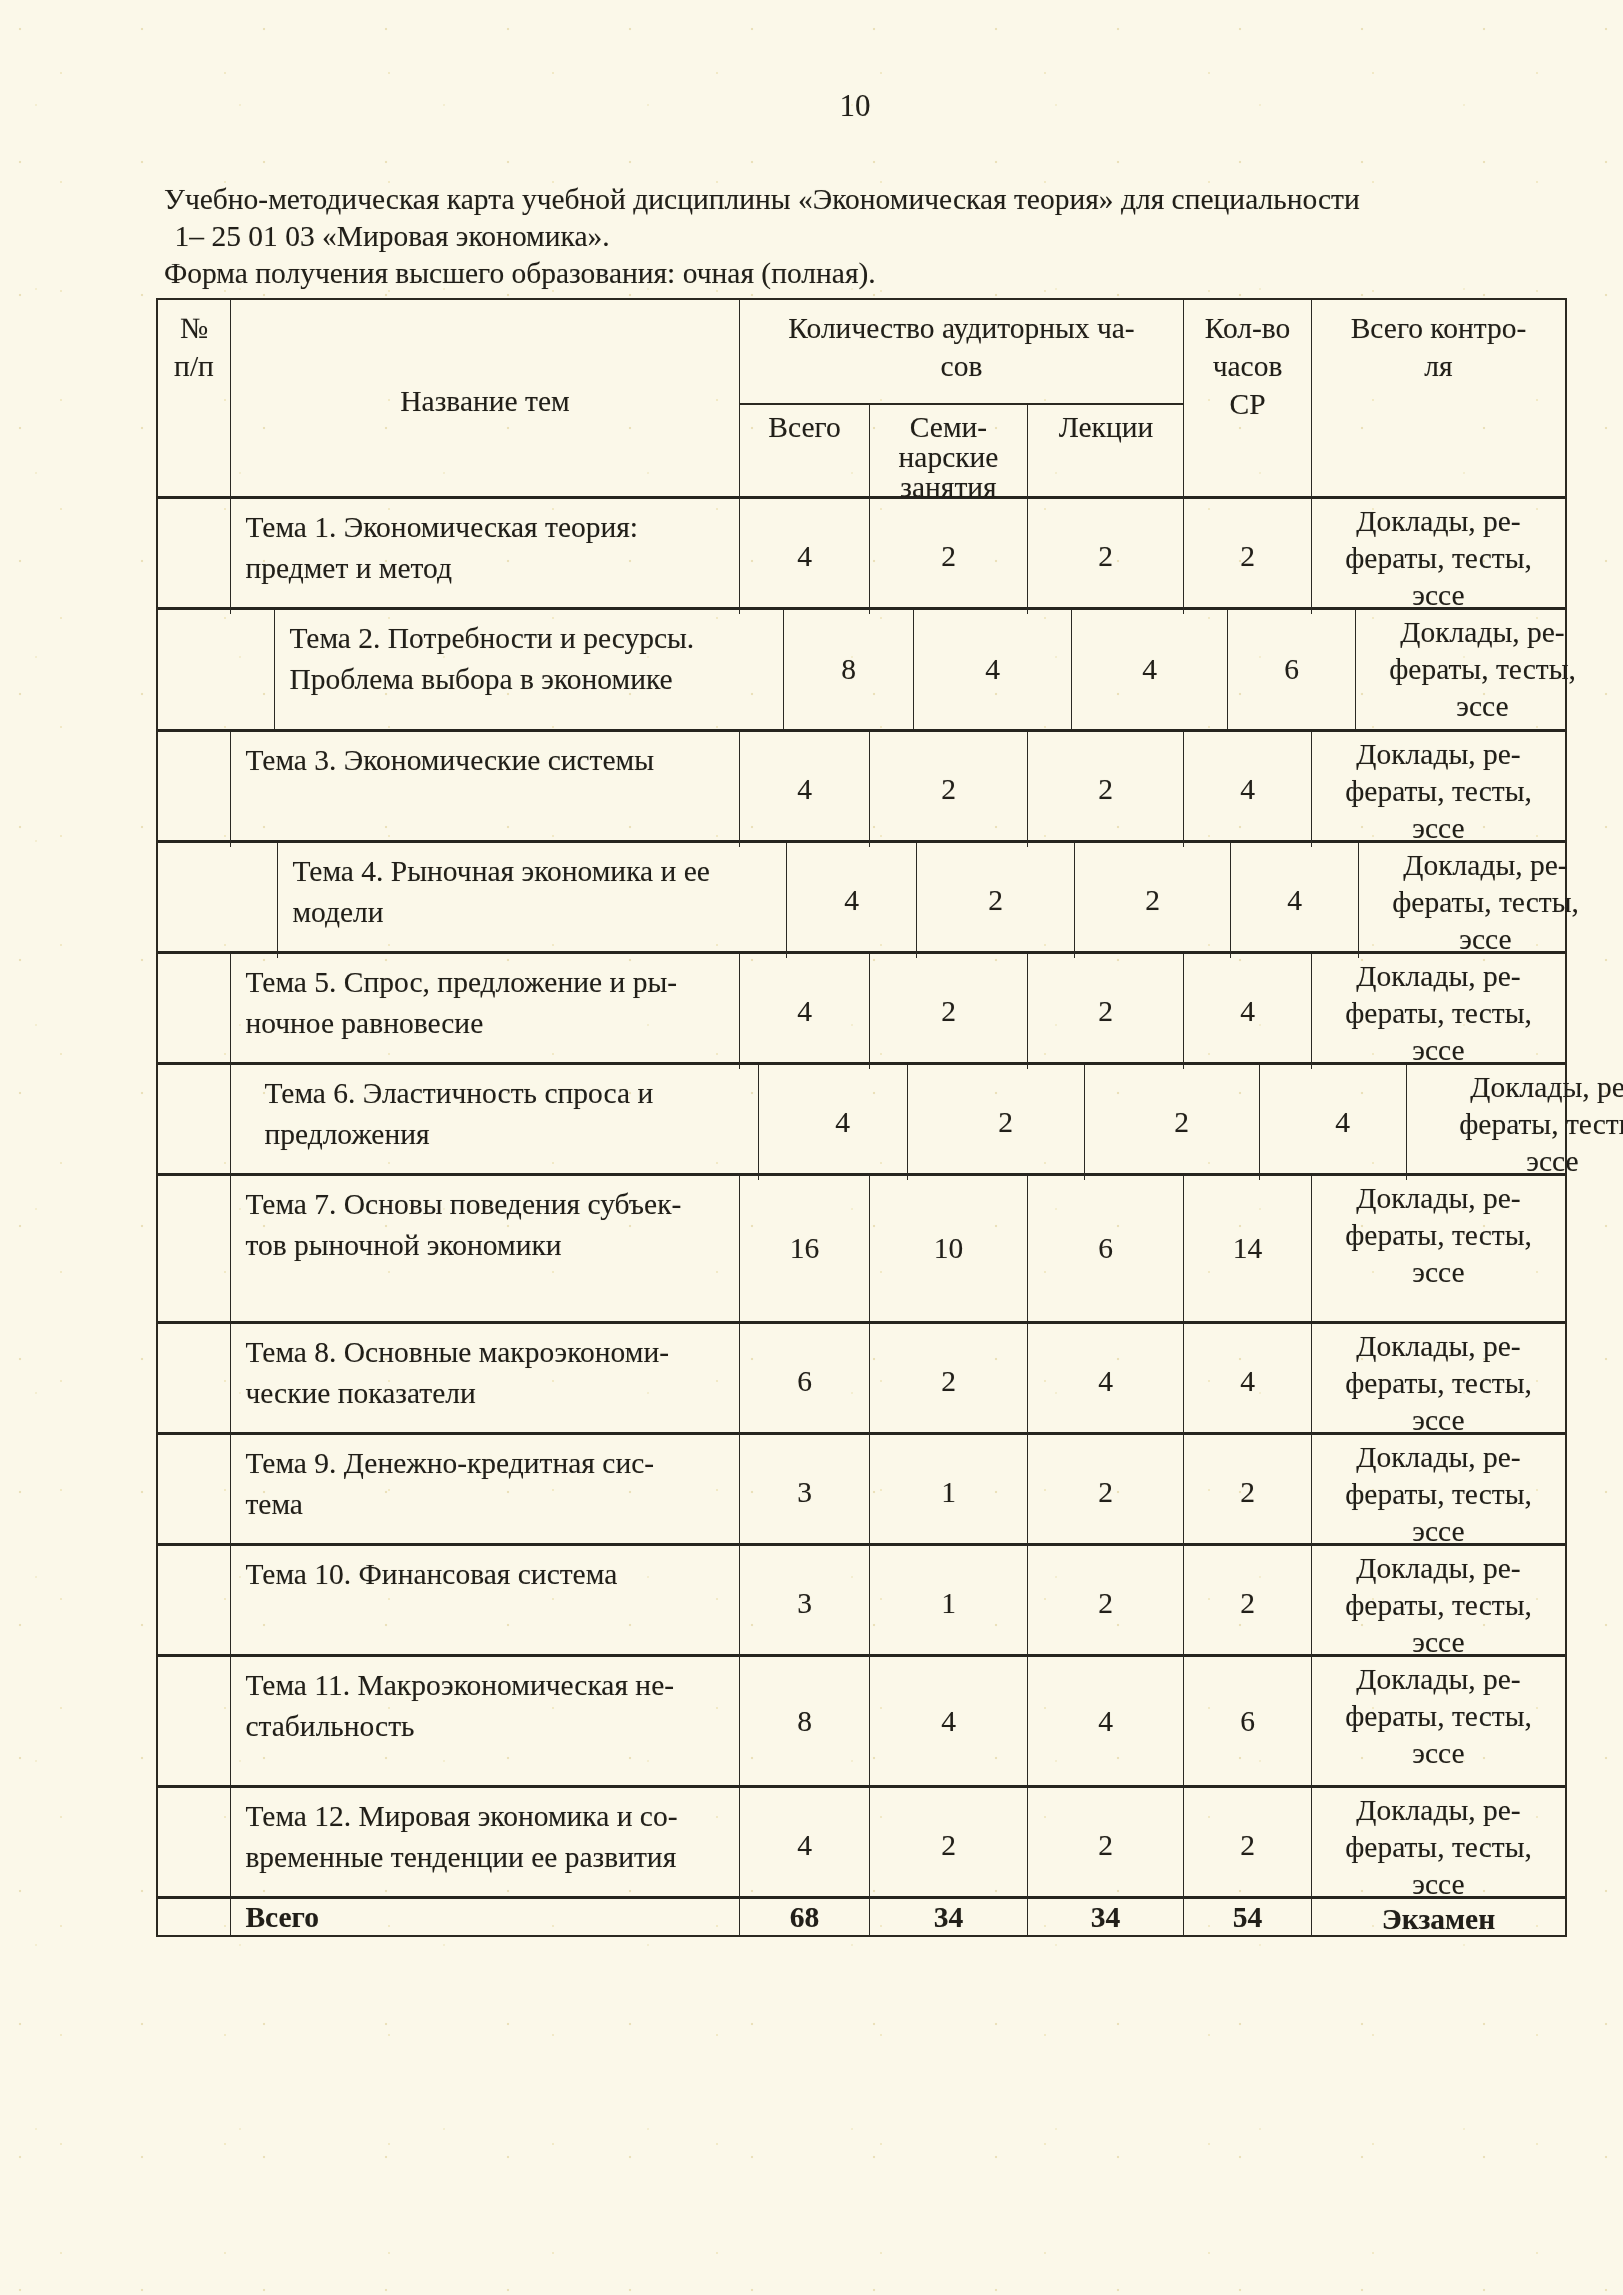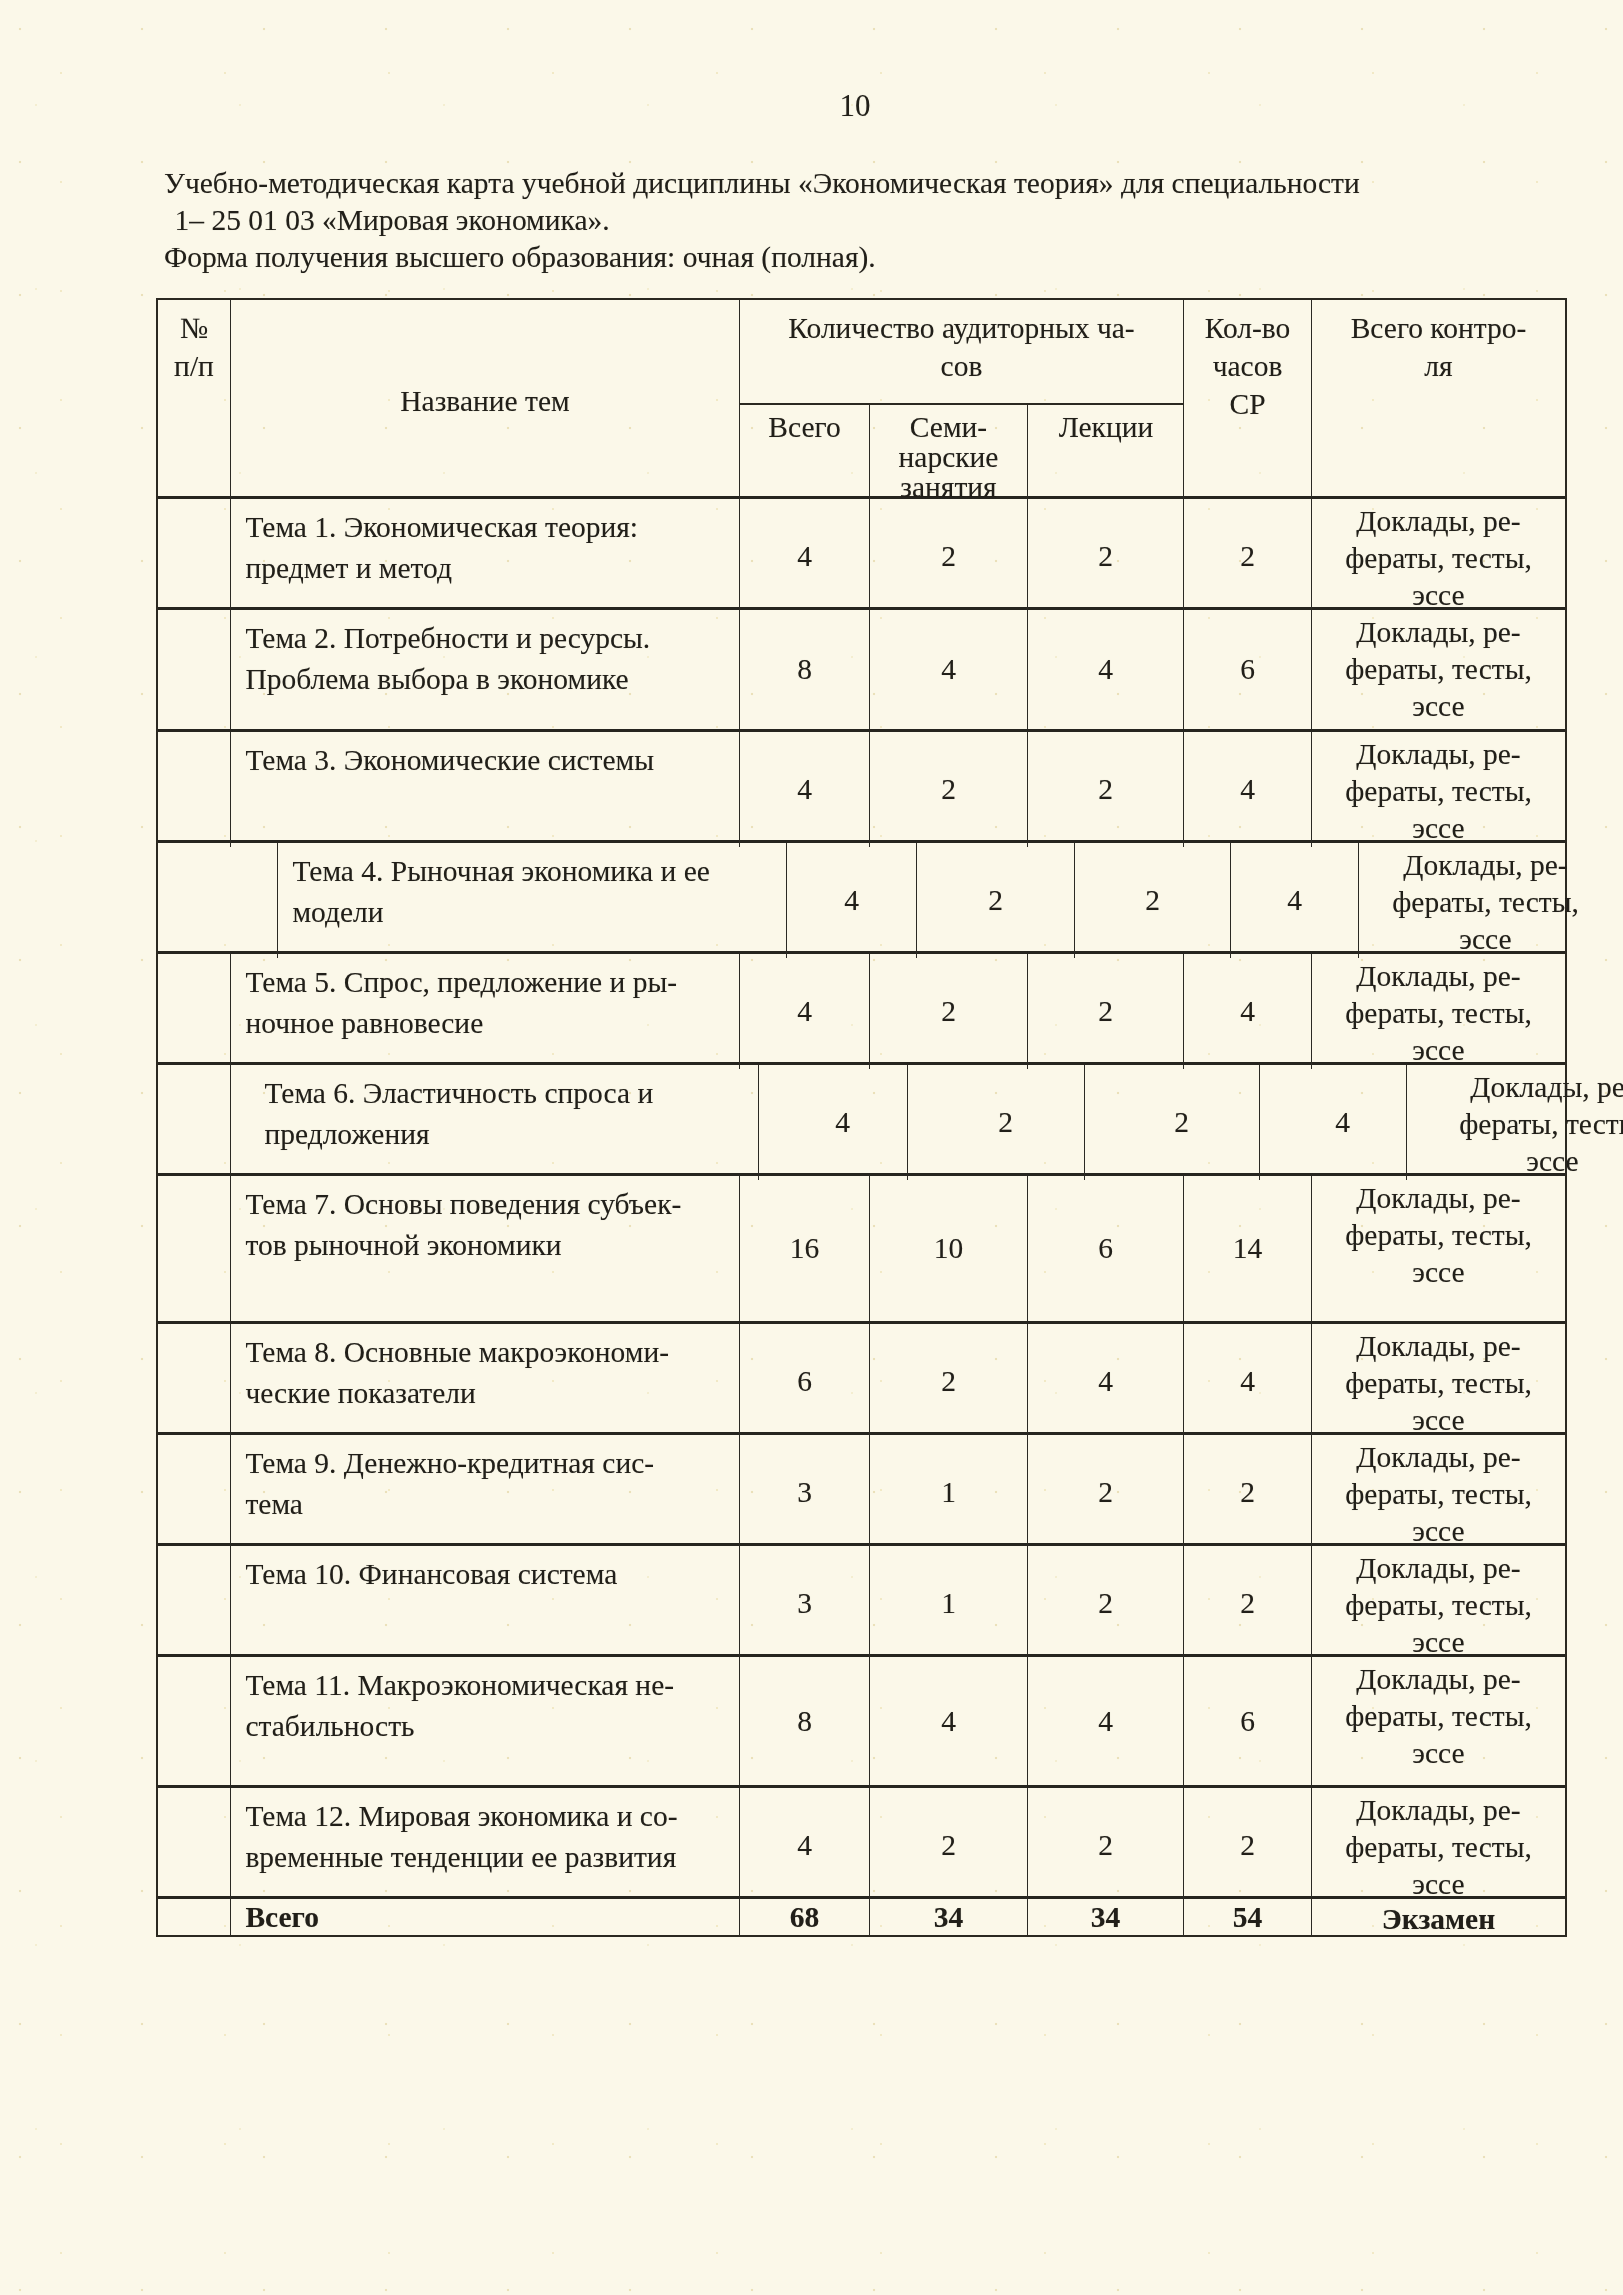--- a/index.html
+++ b/index.html
@@ -17,21 +17,21 @@
     font-family:"Liberation Serif","DejaVu Serif",serif;
     color:#211f19;
     overflow:hidden;
   }
   .txt{ text-shadow:0 0 0.7px rgba(40,38,30,.35); }
   .pageno{
     position:absolute; top:90px; left:855px; transform:translateX(-50%);
     font-size:31px; line-height:1;
   }
   .intro{
-    position:absolute; top:165px; left:164px; width:1348px;
+    position:absolute; top:181px; left:164px; width:1348px;
     font-size:29.5px; line-height:37px; white-space:nowrap;
   }
   .intro .ind{ padding-left:10.5px; }
 
   .tbl{
     position:absolute; left:156px; top:298px; width:1411px;
     border:2.6px solid #2b2921; box-sizing:border-box;
     font-size:29.5px;
   }
   .grid7{ display:grid; grid-template-columns:73px 509px 130px 158px 156px 128px 253px; }
@@ -104,21 +104,21 @@
           <div class="cell ctopic">Тема 1. Экономическая теория:
 предмет и метод</div>
           <div class="cell cval">4</div>
           <div class="cell cval">2</div>
           <div class="cell cval">2</div>
           <div class="cell cval">2</div>
           <div class="cell cctrl lastcol">Доклады, ре-
 фераты, тесты,
 эссе</div>
         </div>
-        <div class="trow grid7" style="height: 122px;">
+        <div class="trow grid7" style="height: 122px; padding-left: 44px;">
           <div class="cell"></div>
           <div class="cell ctopic">Тема 2. Потребности и ресурсы.
 Проблема выбора в экономике</div>
           <div class="cell cval">8</div>
           <div class="cell cval">4</div>
           <div class="cell cval">4</div>
           <div class="cell cval">6</div>
           <div class="cell cctrl lastcol">Доклады, ре-
 фераты, тесты,
 эссе</div>

